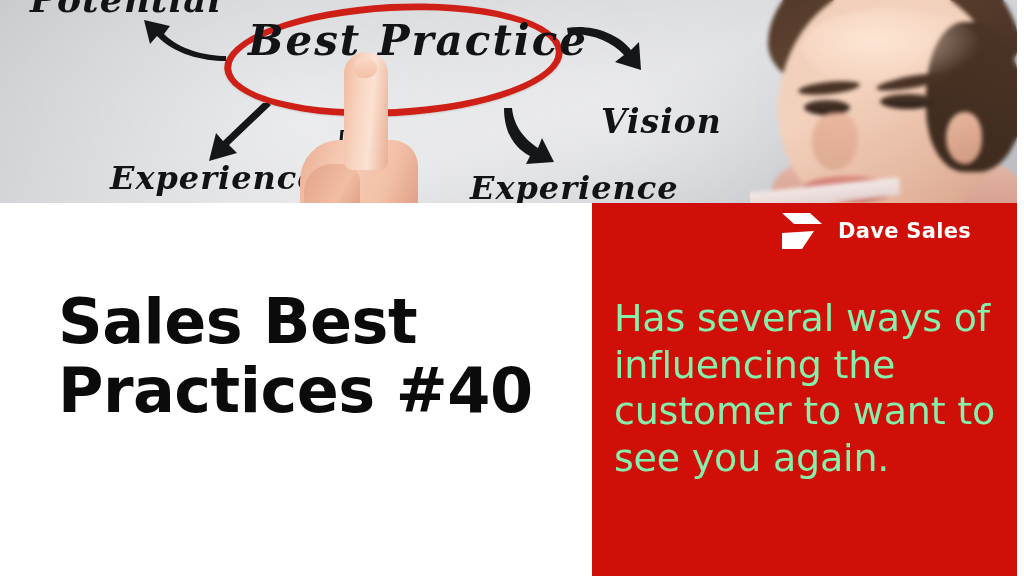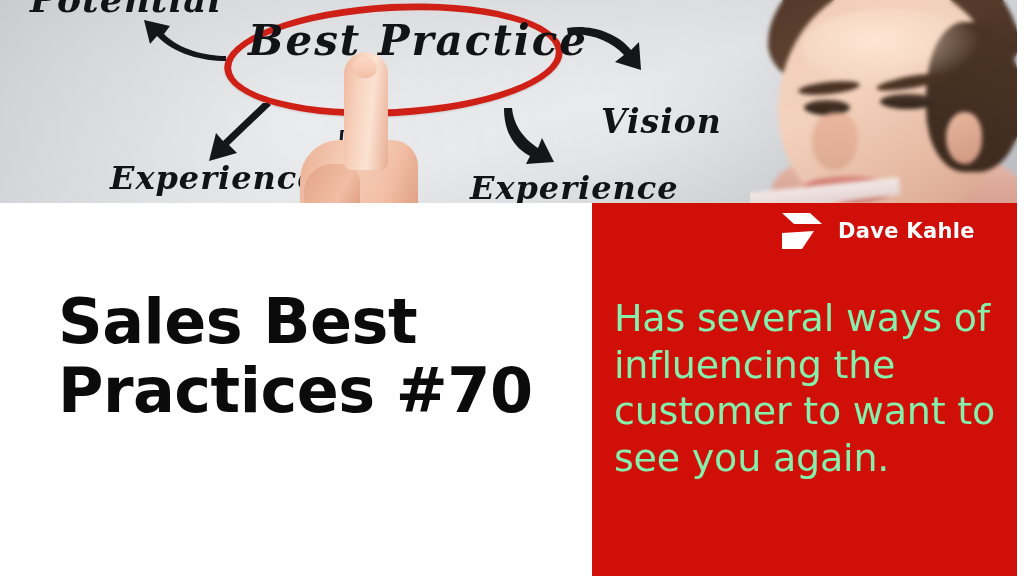--- a/index.html
+++ b/index.html
@@ -336,32 +336,32 @@
       <div id="p-nose"></div>
       <div id="p-lip"></div>
       <div id="p-ear"></div>
       <div id="p-collar"></div>
       <div class="blur"></div>
     </div>
   </div>
 
   <div id="left-panel">
     <div id="slide-title">Sales Best
-Practices  #70</div>
+Practices  #40</div>
 
   </div>
 
   <div id="right-panel">
 
     <div id="brand-row">
       <div id="brand-mark">
         <svg width="44" height="40" viewBox="0 0 44 40">
           <path d="M2 2 L30 2 L42 13 L14 13 Z" fill="#ffffff"></path>
           <path d="M2 22 L34 20 L22 38 L2 38 Z" fill="#ffffff"></path>
         </svg>
       </div>
-      <div id="brand-name">Dave Kahle</div>
+      <div id="brand-name">Dave Sales</div>
     </div>
 
     <div id="panel-text">Has several ways of influencing the customer to want to see you again.</div>
   </div>
 
 </div>
 
 </body></html>

